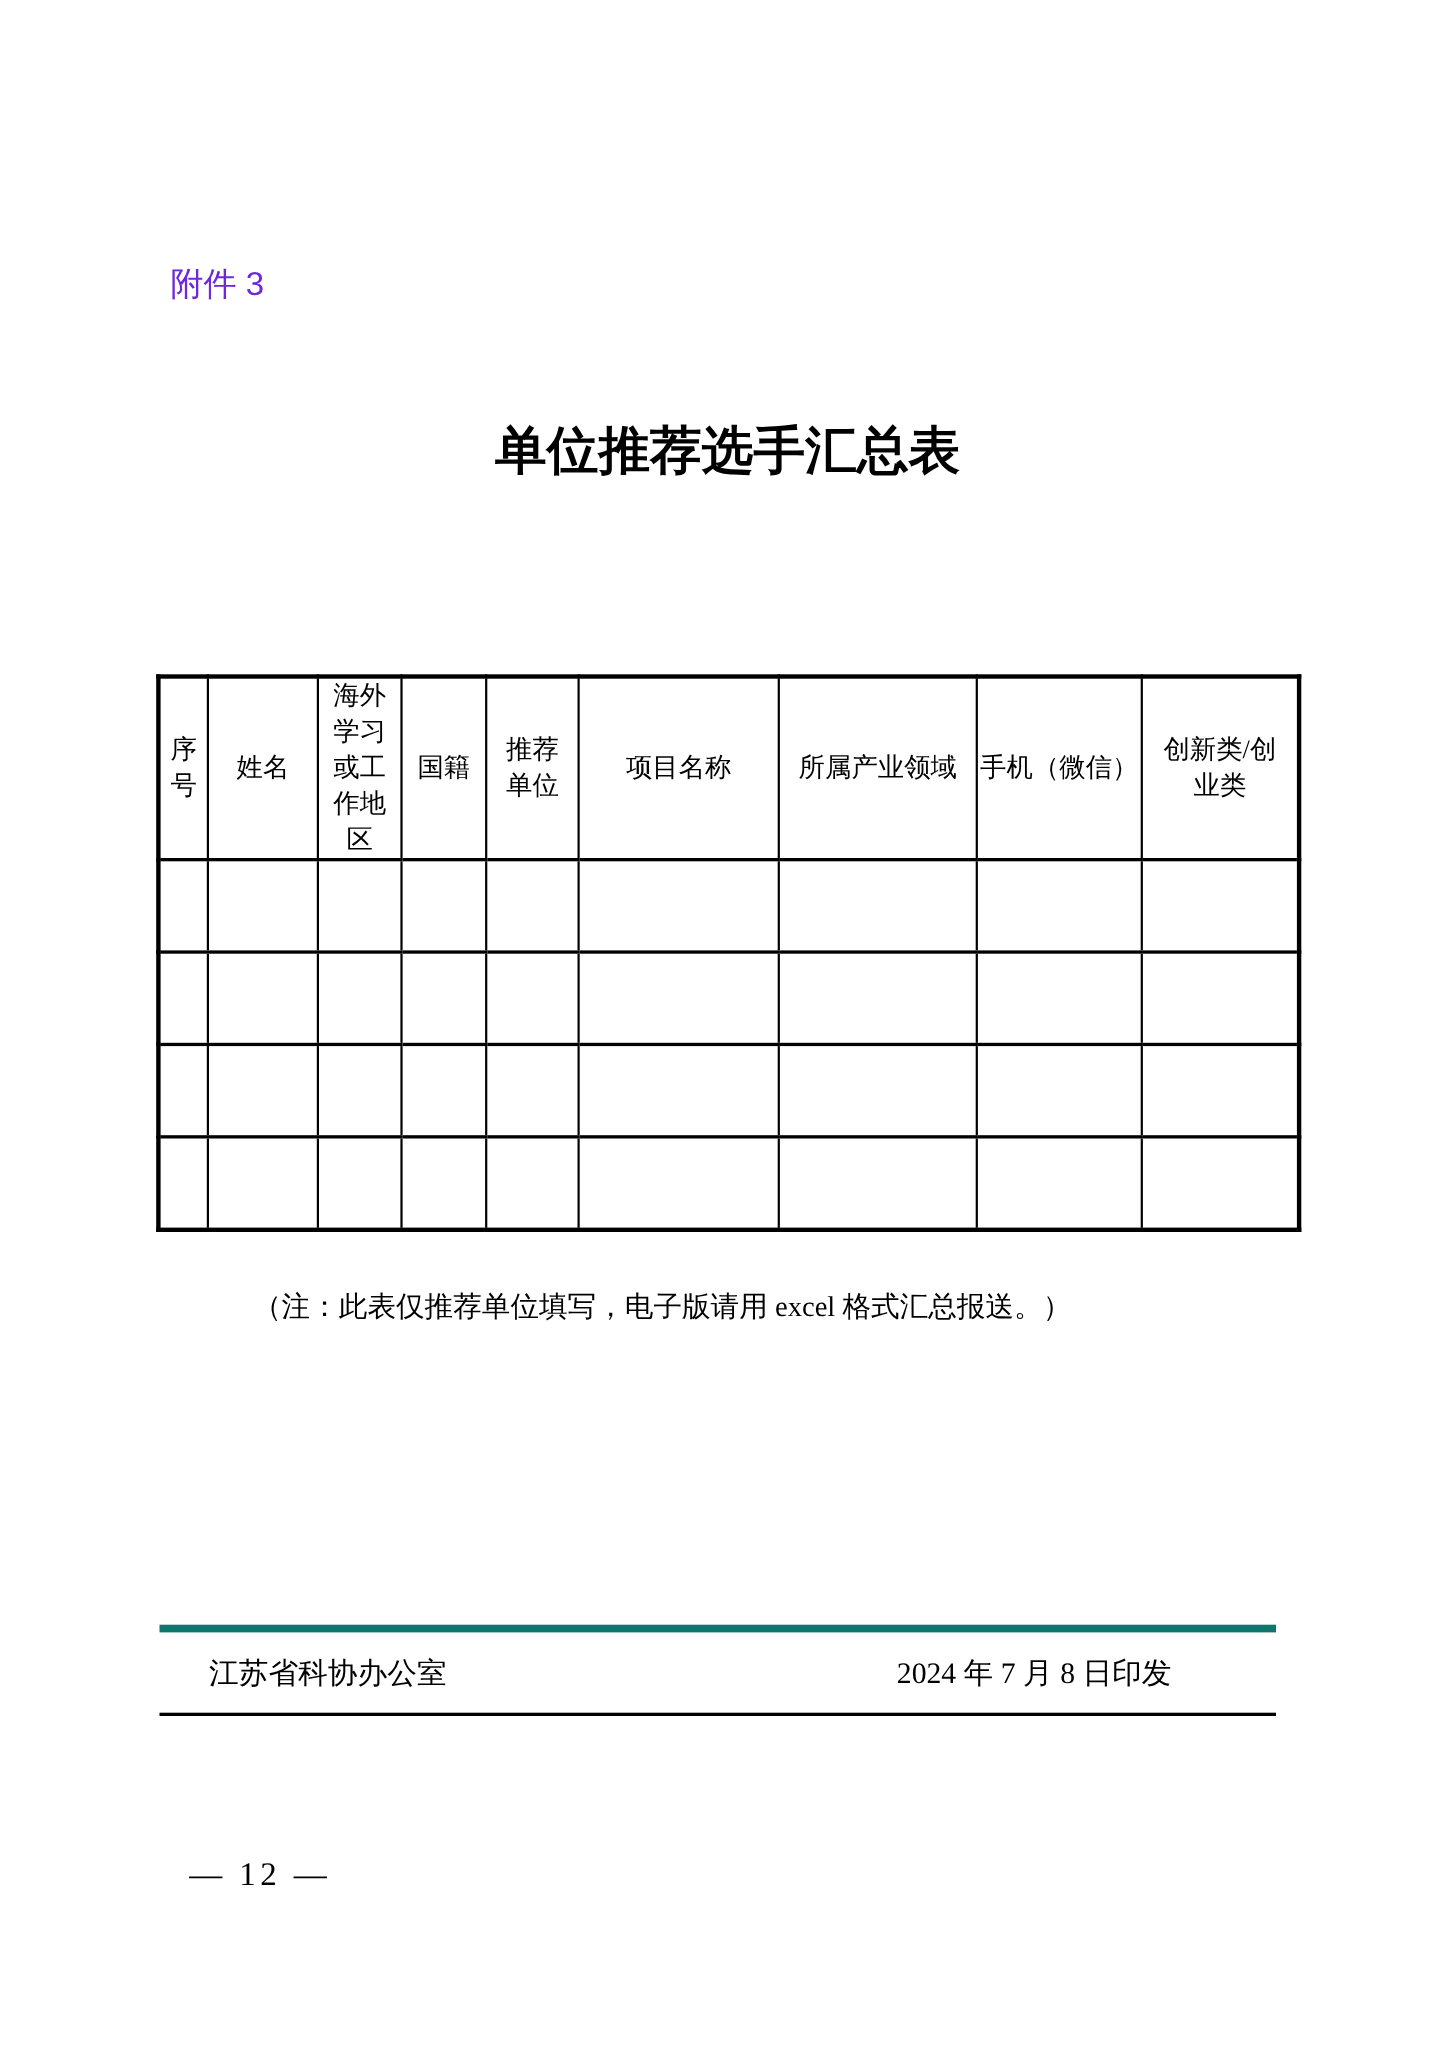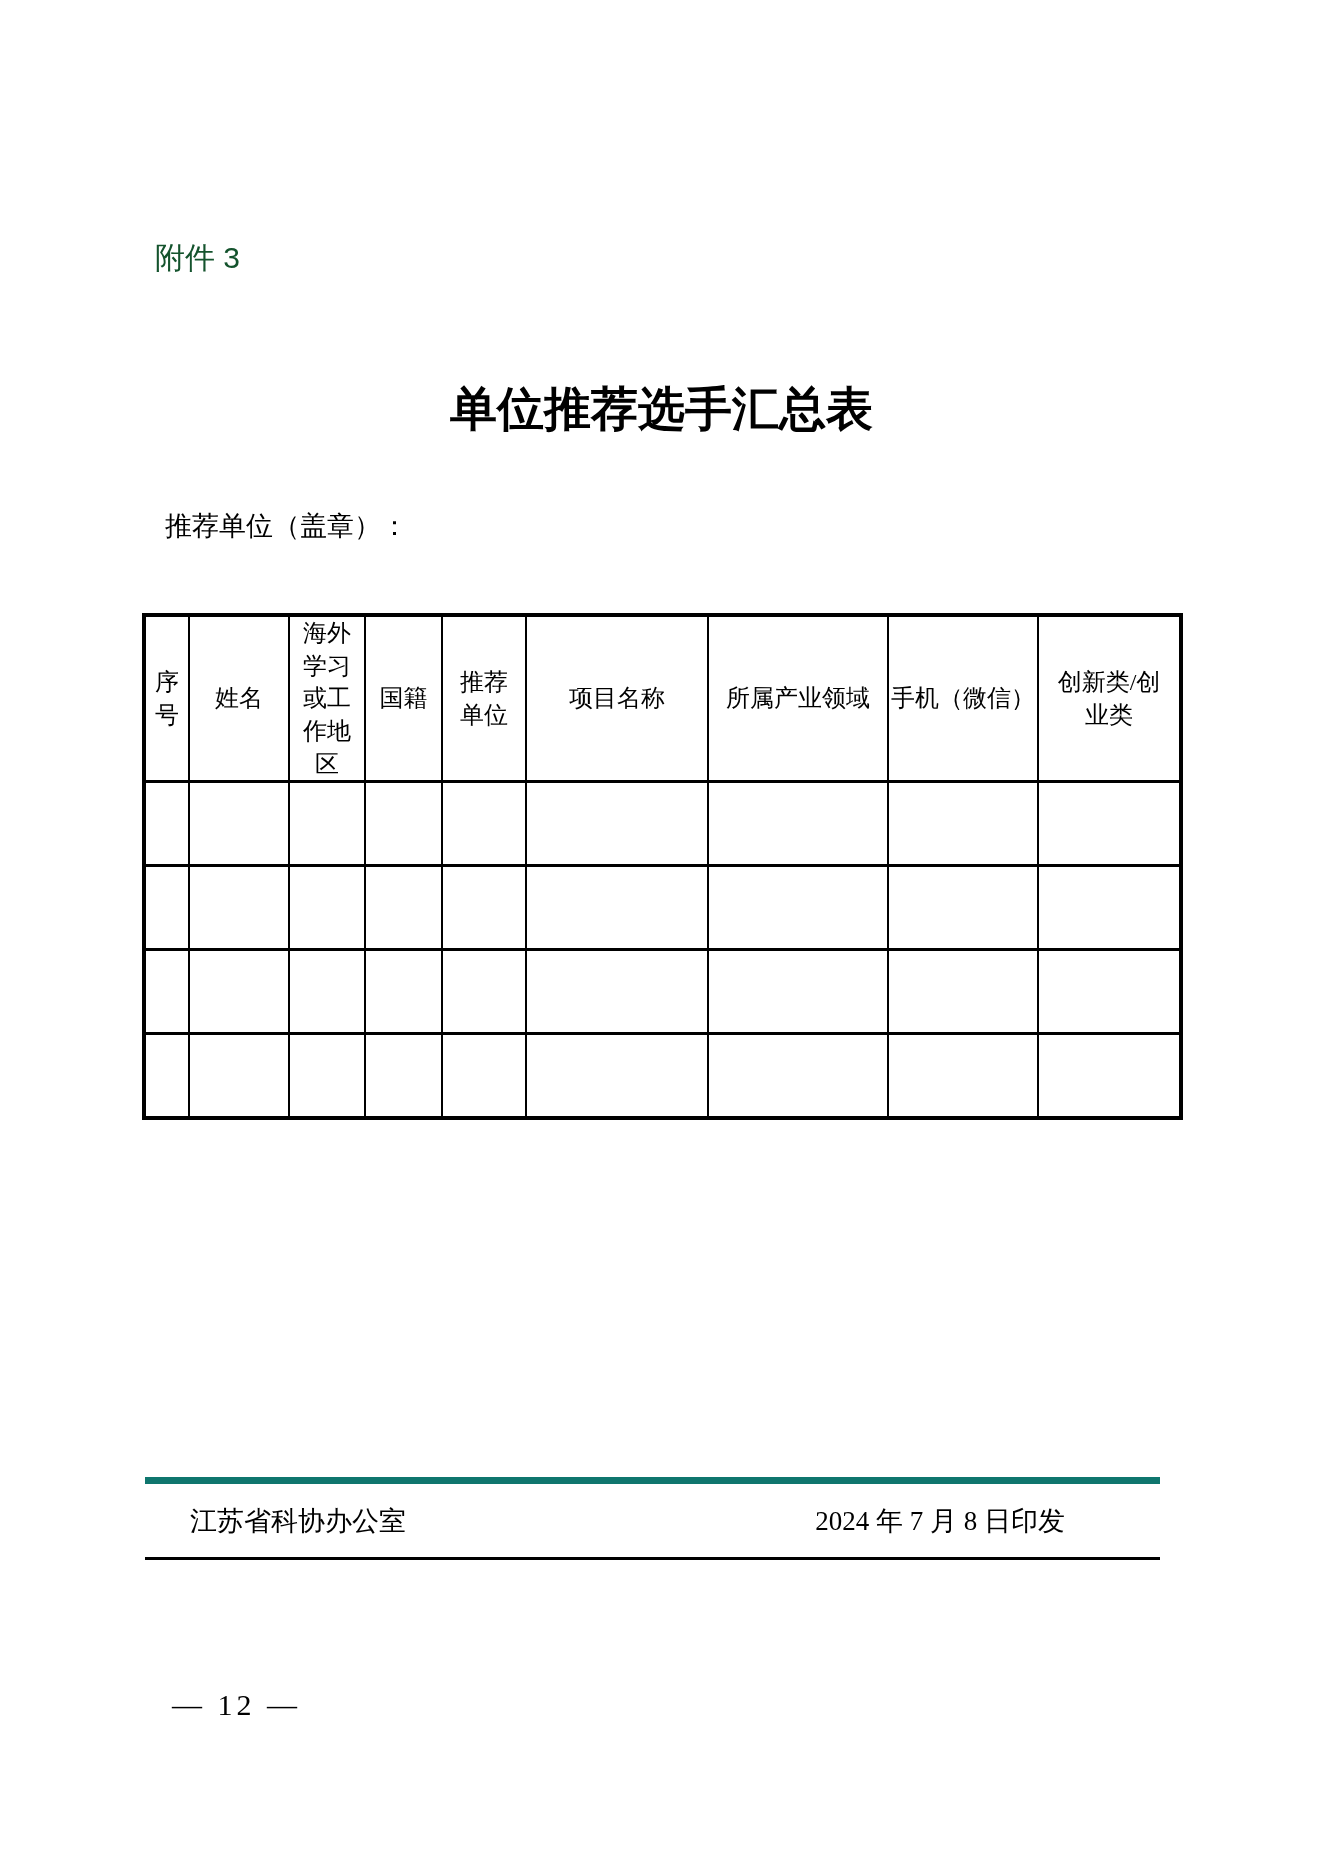--- a/index.html
+++ b/index.html
@@ -16,21 +16,21 @@
     color: #000000;
     overflow: hidden;
   }
 
   .attachment-label {
     position: absolute;
     left: 155px;
     top: 238px;
     font-family: "Liberation Sans", sans-serif;
     font-size: 30px;
-    color: #14532d;
+    color: #6d28d9;
   }
 
   .doc-title {
     position: absolute;
     left: 0;
     top: 378px;
     width: 100%;
     text-align: center;
     font-size: 47px;
     font-weight: bold;
@@ -119,21 +119,20 @@
 </head>
 <body>
 
 <div class="page">
 
   <div class="attachment-label">附件 3</div>
 
   <div class="doc-title">单位推荐选手汇总表</div>
 
   <div class="info-block">
-    <div class="info-line">推荐单位（盖章）：</div>
   </div>
 
   <table class="summary-table">
     <colgroup>
       <col style="width:45px">
       <col style="width:100px">
       <col style="width:76px">
       <col style="width:77px">
       <col style="width:84px">
       <col style="width:182px">
@@ -195,20 +194,21 @@
           <td></td>
           <td></td>
           <td></td>
           <td></td>
           <td></td>
           <td></td>
         </tr>
       </tbody>
   </table>
 
+  <div class="note-line">（注：此表仅推荐单位填写，电子版请用 excel 格式汇总报送。）</div>
 
   <div class="imprint">
     <span class="issuing-office">江苏省科协办公室</span>
     <span class="print-date">2024 年 7 月 8 日印发</span>
   </div>
 
   <div class="page-number">— 12 —</div>
 
 </div>
 

